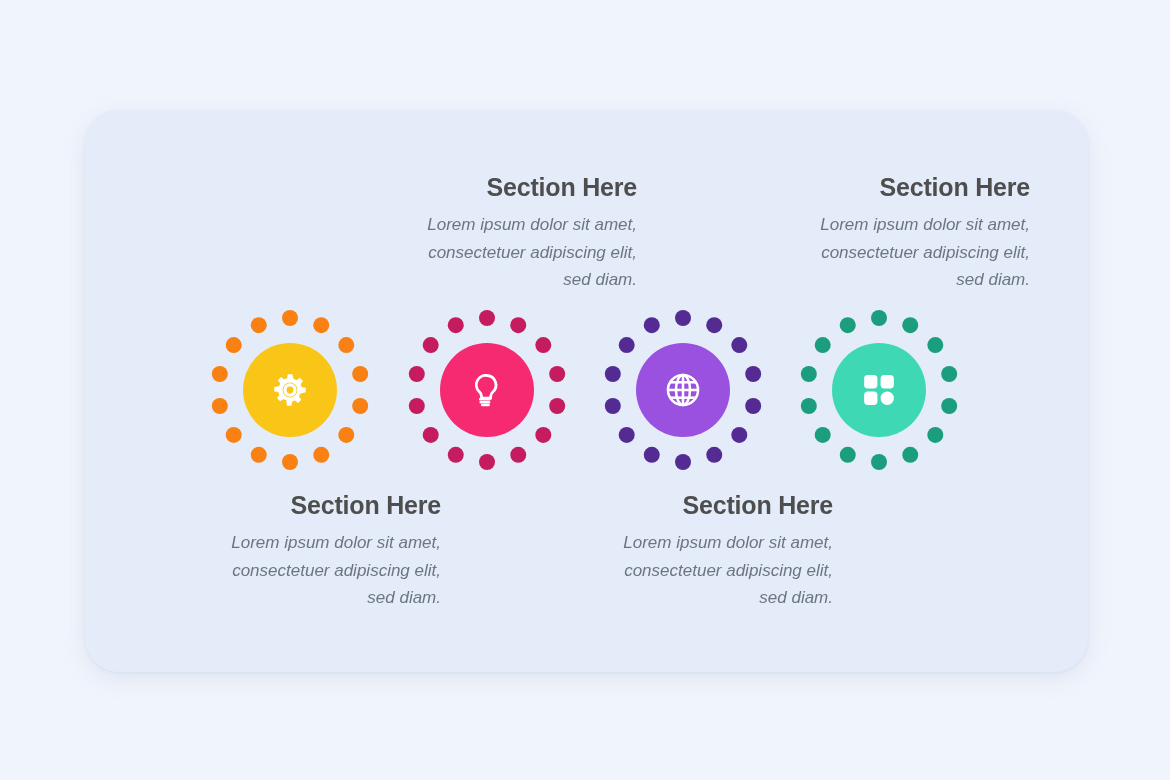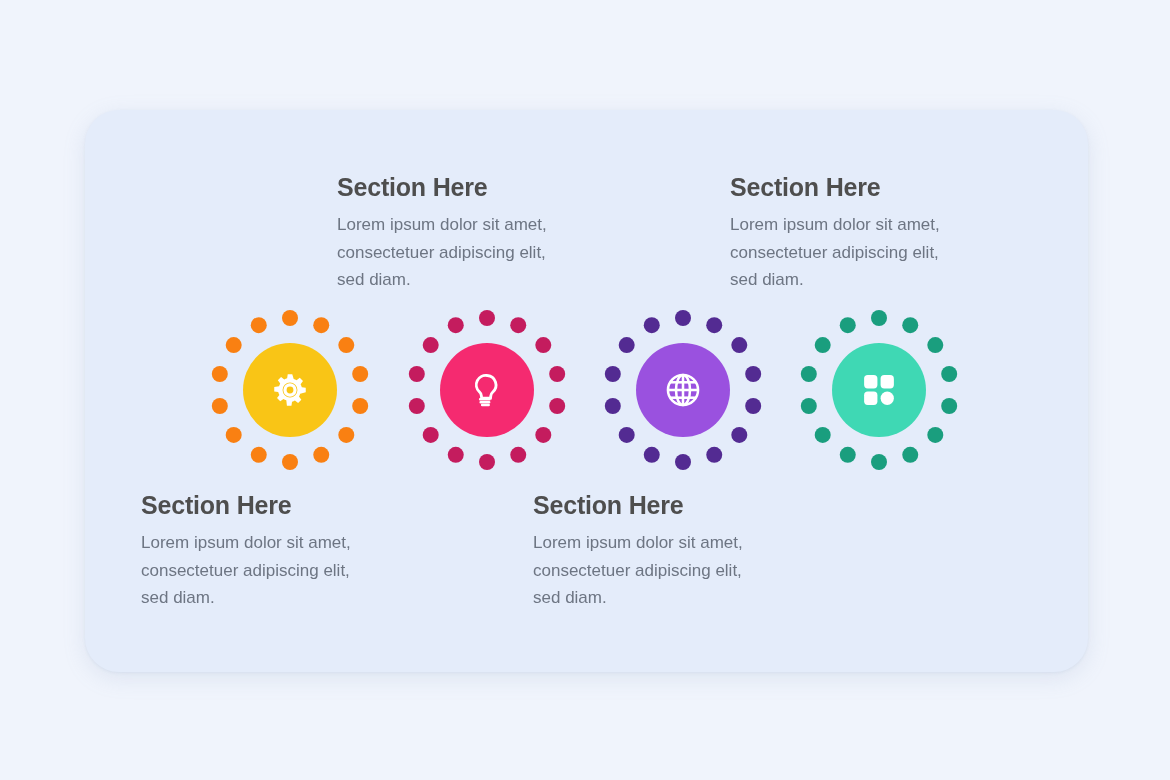--- a/index.html
+++ b/index.html
@@ -31,36 +31,37 @@
     background: #e4ecfa;
     border-radius: 34px;
     box-shadow: 0 6px 22px rgba(140,160,195,0.18),
                 0 1px 3px rgba(140,160,195,0.14);
   }
 
   
   .textblock {
     position: absolute;
     width: 300px;
-    text-align: left;
+    text-align: right;
   }
   .textblock .title {
     font-size: 25px;
     font-weight: bold;
     color: #4e4e4e;
     letter-spacing: -0.2px;
     line-height: 30px;
     margin: 0 0 9px 0;
     white-space: nowrap;
   }
   .textblock .body {
     font-size: 17px;
     color: #6d7583;
     line-height: 27.5px;
     margin: 0;
+    font-style: italic;
   }
 
   
   .tb-top-a { left: 337px; top: 172px; }
   .tb-top-b { left: 730px; top: 172px; }
   
   .tb-bot-a { left: 141px; top: 490px; }
   .tb-bot-b { left: 533px; top: 490px; }
 
   

